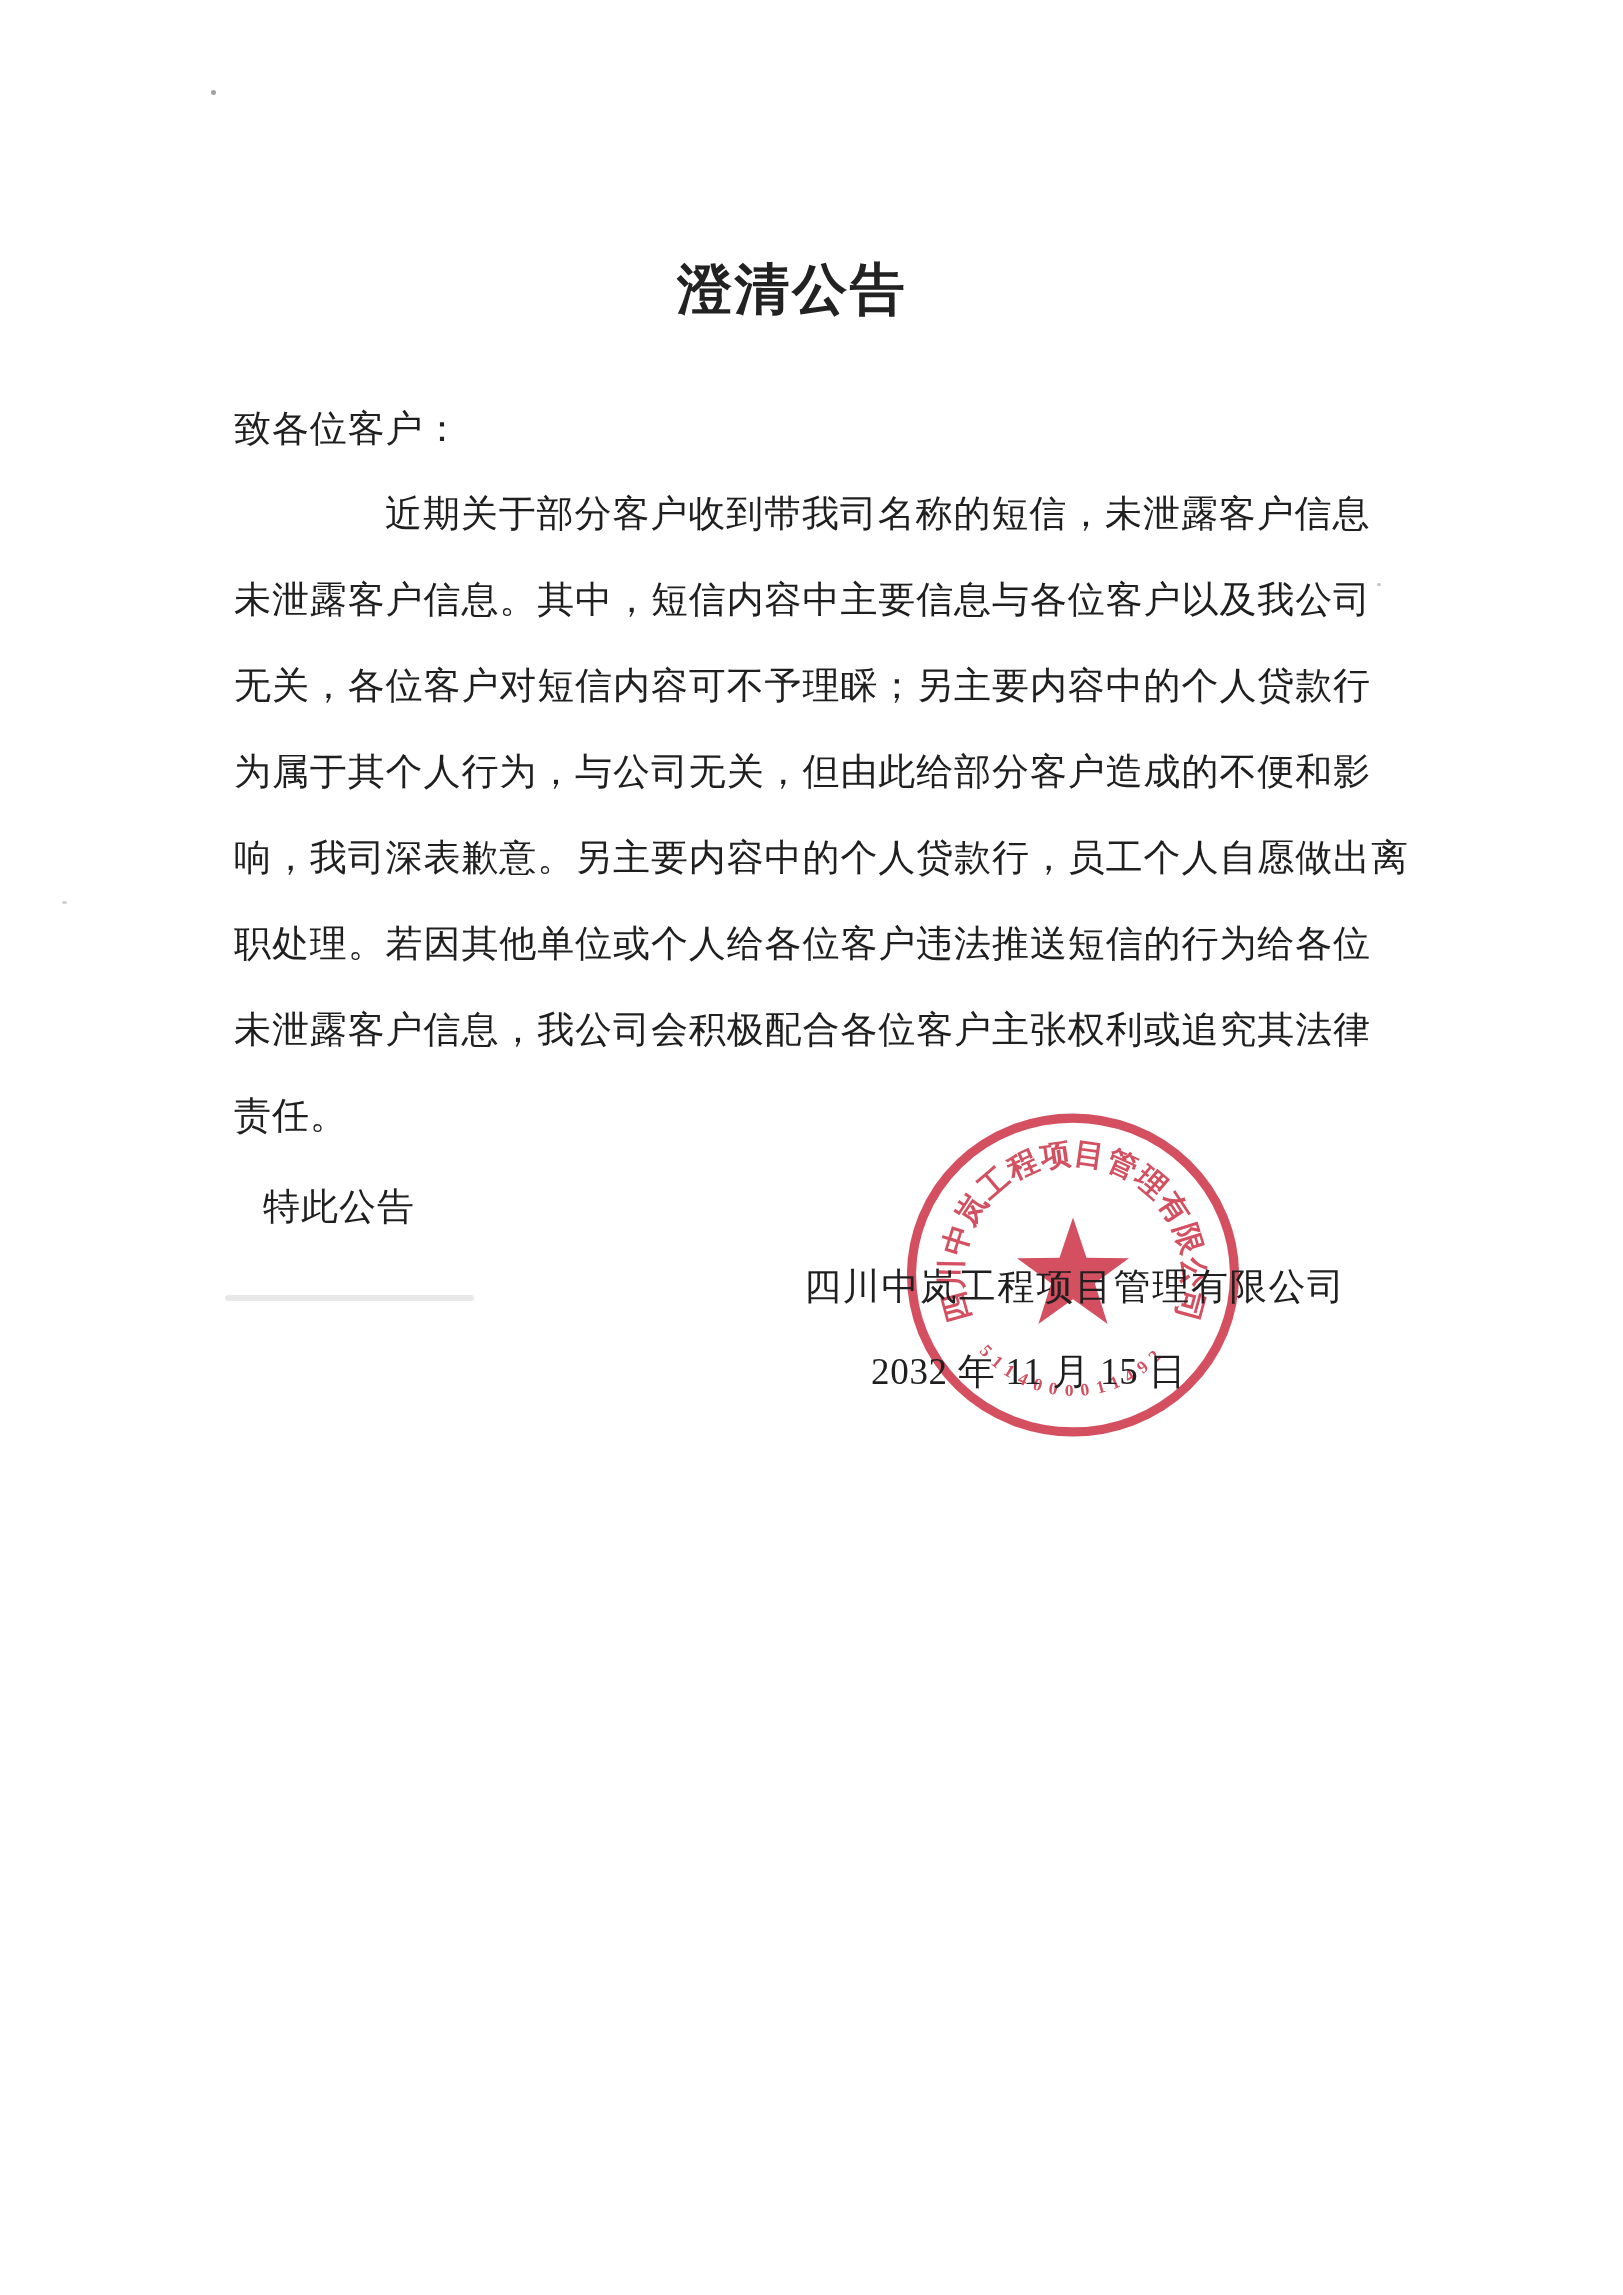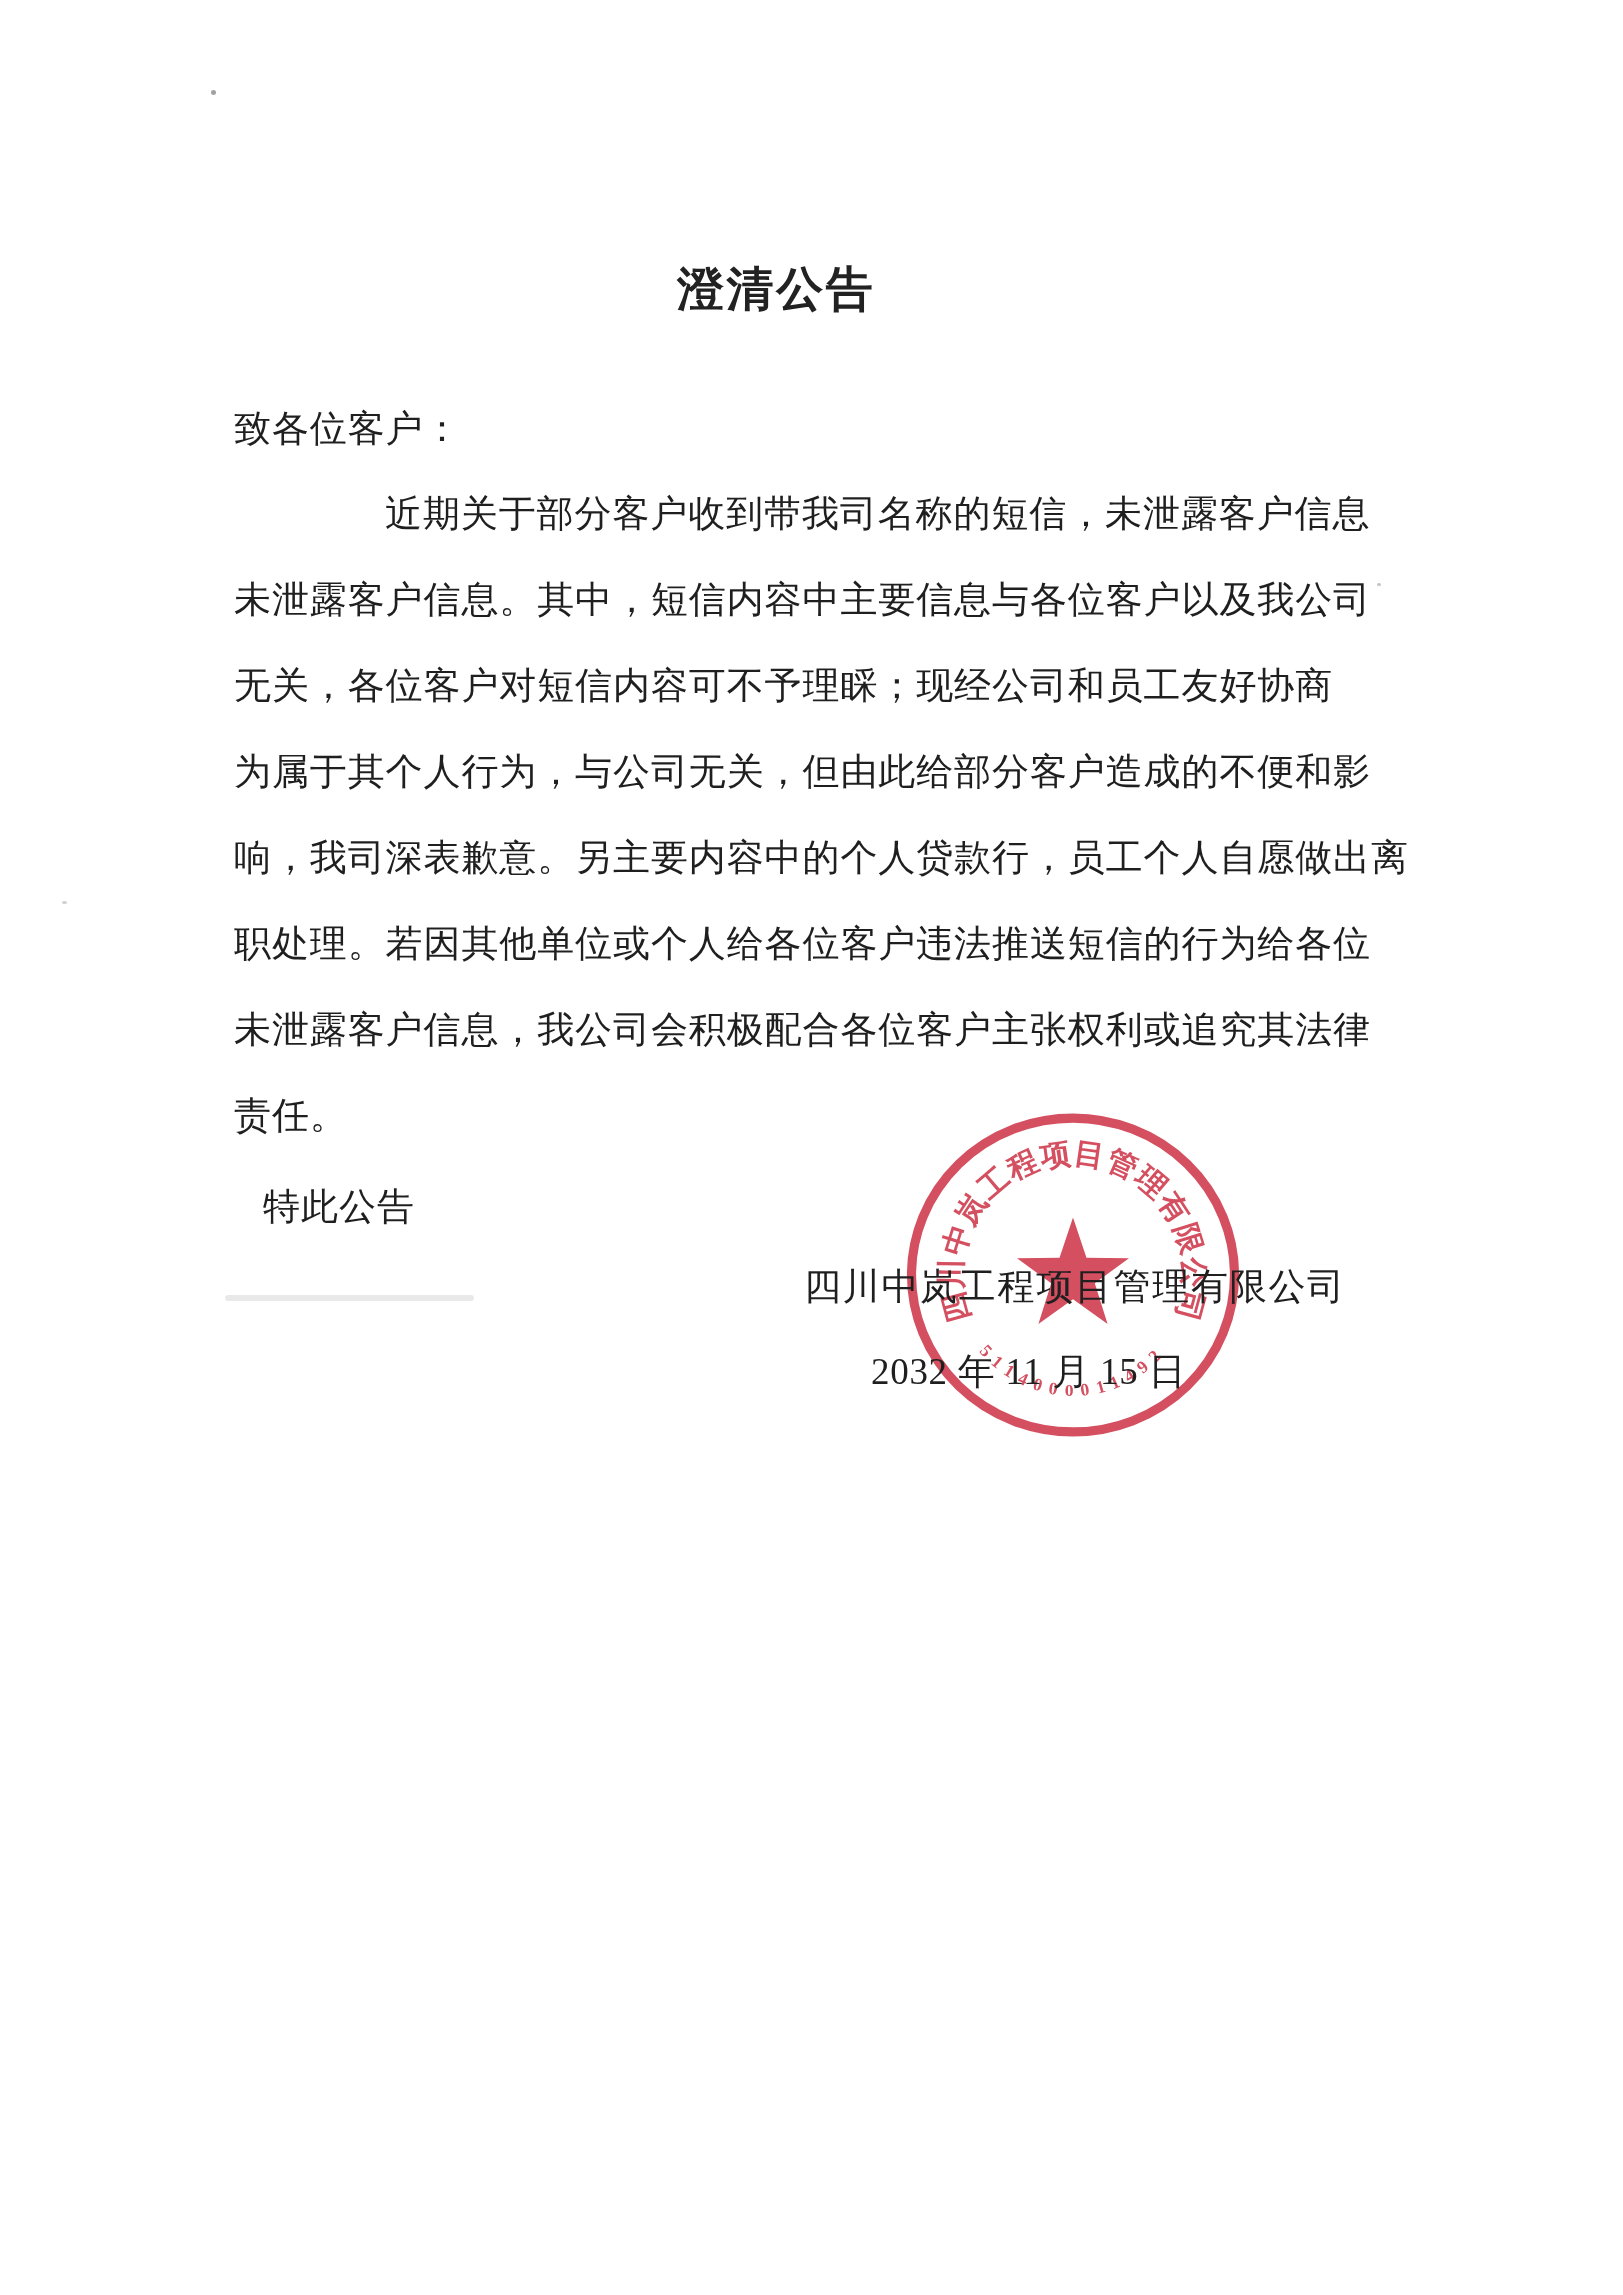--- a/index.html
+++ b/index.html
@@ -7,21 +7,21 @@
     position:relative;
     width:1623px;height:2295px;
     background:#ffffff;
     overflow:hidden;
     font-family:"Liberation Serif","DejaVu Serif",serif;
     color:#1f1f1f;
   }
   .title{
     position:absolute;
     left:677px;top:257px;
-    font-size:47px;line-height:65px;
+    font-size:55px;line-height:65px;
     font-weight:700;
     letter-spacing:2.6px;
     white-space:nowrap;
     color:#222;
   }
   .salutation{
     position:absolute;
     left:234px;top:386px;
     font-size:37px;line-height:86px;
     letter-spacing:0.9px;
@@ -92,21 +92,21 @@
 
 <div class="page">
 
   <div class="title">澄清公告</div>
 
   <div class="salutation">致各位客户：</div>
 
   <div class="body-text">
     <div class="body-line indent">近期关于部分客户收到带我司名称的短信，未泄露客户信息</div>
     <div class="body-line">未泄露客户信息。其中，短信内容中主要信息与各位客户以及我公司</div>
-    <div class="body-line">无关，各位客户对短信内容可不予理睬；现经公司和员工友好协商</div>
+    <div class="body-line">无关，各位客户对短信内容可不予理睬；另主要内容中的个人贷款行</div>
     <div class="body-line">为属于其个人行为，与公司无关，但由此给部分客户造成的不便和影</div>
     <div class="body-line">响，我司深表歉意。另主要内容中的个人贷款行，员工个人自愿做出离</div>
     <div class="body-line">职处理。若因其他单位或个人给各位客户违法推送短信的行为给各位</div>
     <div class="body-line">未泄露客户信息，我公司会积极配合各位客户主张权利或追究其法律</div>
     <div class="body-line">责任。</div>
   </div>
 
   <div class="closing">特此公告</div>
 
   <div class="company-sign">四川中岚工程项目管理有限公司</div>

